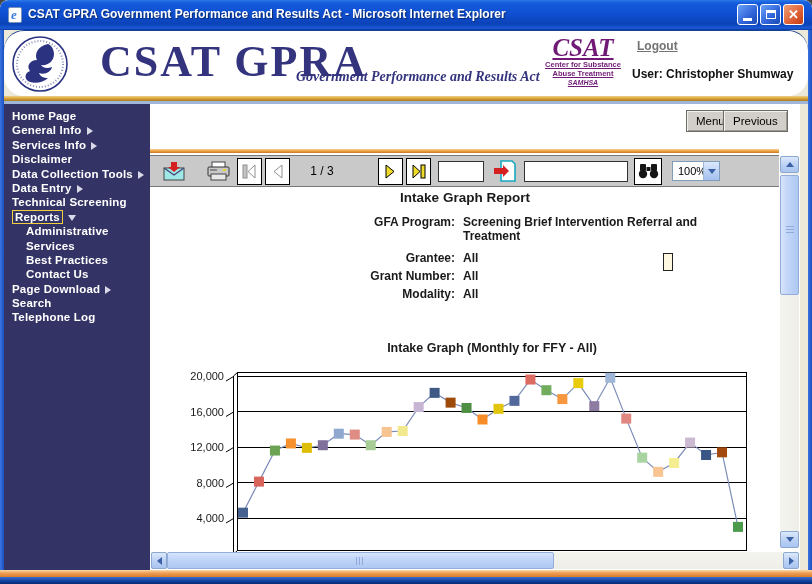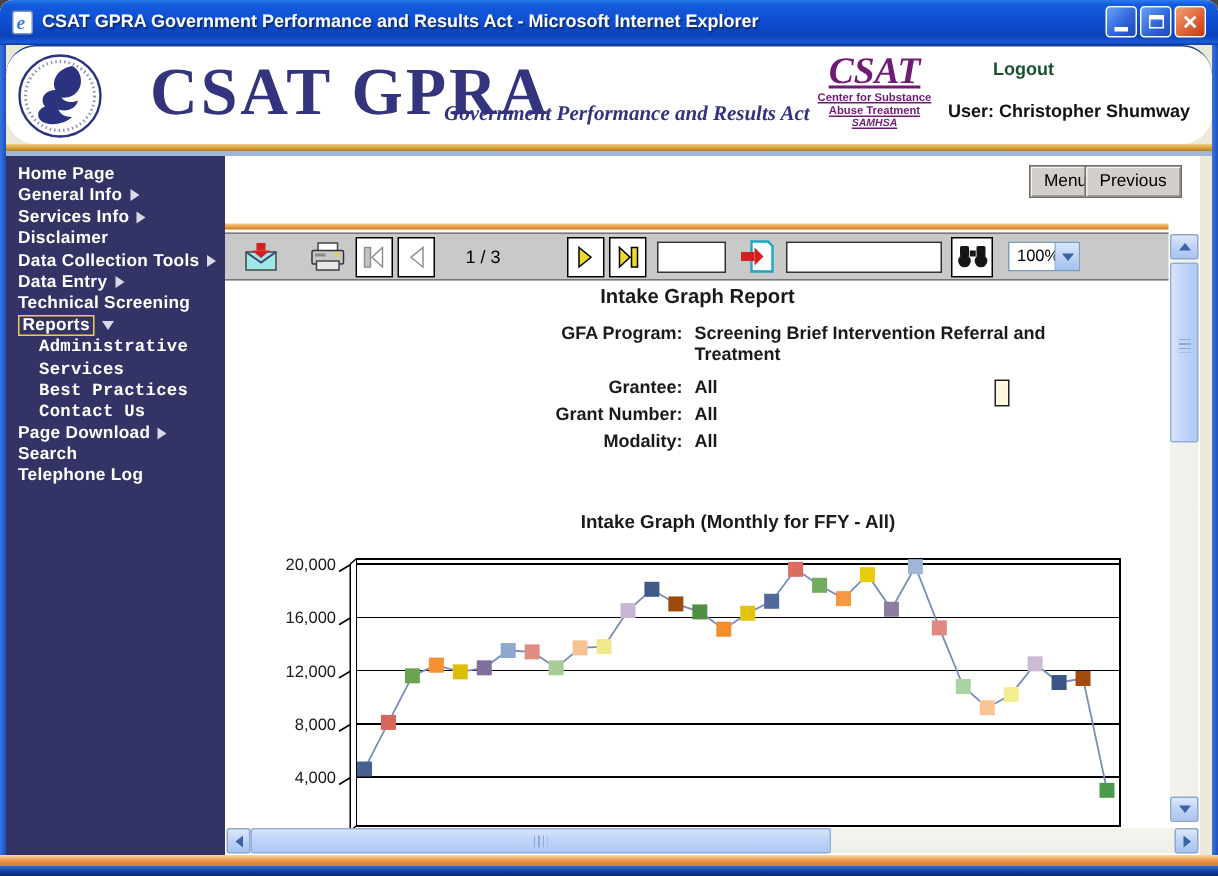--- a/index.html
+++ b/index.html
@@ -31,28 +31,28 @@
   .band-blue { position:absolute; left:0; top:577px; width:812px; height:7px; background:linear-gradient(180deg,#3E6FD0,#0D3F9E 60%,#082B70); }
   
   .header { position:absolute; left:4px; top:30px; width:804px; height:66px; background:#fff; border-top:1px solid #16418F;border-radius:20px; }
   .hhs-logo { position:absolute; left:6px; top:2px; }
   .brand { position:absolute; left:96px; top:0px; font-family:"Liberation Serif",serif; font-weight:bold; font-size:44px; line-height:62px; color:#34347E; letter-spacing:2px; transform:scaleY(1.02); white-space:nowrap; }
   .tagline { position:absolute; left:292px; top:38px; font:bold italic 14px "Liberation Serif",serif; color:#34347E; white-space:nowrap; }
   .csat-logo { position:absolute; left:537px; top:4px; width:84px; text-align:center; color:#701a75;text-decoration:underline; }
   .csat-logo .l1 { font:bold italic 25px "Liberation Serif",serif; line-height:25px; }
   .csat-logo .l2,.csat-logo .l3 { font:bold 7.5px "Liberation Sans",sans-serif; line-height:9px; }
   .csat-logo .l4 { font:bold italic 7px "Liberation Sans",sans-serif; line-height:9px; }
-  .logout { position:absolute; left:658px; top:8px; font:bold 12px "Liberation Sans",sans-serif; color:#14532d; cursor:pointer; }
+  .logout { position:absolute; left:633px; top:8px; font:bold 12px "Liberation Sans",sans-serif; color:#737373; text-decoration:underline; cursor:pointer; }
   .user-line { position:absolute; left:628px; top:36px; font:bold 12px "Liberation Sans",sans-serif; color:#111; white-space:nowrap; }
   .gold-bar { position:absolute; left:4px; top:96px; width:804px; height:5px; background:linear-gradient(180deg,#F0CE84,#D9A43C 50%,#A8791E); }
   .blue-line { position:absolute; left:4px; top:101px; width:804px; height:3px; background:#9FB6D9; }
   
   .sidebar { position:absolute; left:4px; top:104px; width:146px; height:466px; background:#333366; padding-top:6px; }
   .side-item { position:relative; height:14.4px; line-height:14px; padding-left:8px; color:#fff; font:bold 11.5px "Liberation Sans",sans-serif; white-space:nowrap; cursor:pointer; letter-spacing:0.2px; }
-  .side-item.sub { padding-left:22px;font-family:Liberation Mono, monospace; }
+  .side-item.sub { padding-left:22px; }
   .side-item .active-box { border:1px solid #F0D040; padding:0 2px; }
   .arr { display:inline-block; margin-left:5px; width:0; height:0; vertical-align:middle; }
   .arr.right { border-top:4px solid transparent; border-bottom:4px solid transparent; border-left:6px solid #D9D9E8; }
   .arr.down { border-left:4px solid transparent; border-right:4px solid transparent; border-top:6px solid #D9D9E8; }
   
   .content { position:absolute; left:150px; top:104px; width:650px; height:466px; background:#fff; }
   .pushbtn { position:absolute; top:6px; height:22px; padding:0 9px; background:#D2CFCA; border:1px solid #6E6B64; box-shadow:inset 1px 1px 0 #F2F1EE, inset -1px -1px 0 #9D9A93; font:11.5px "Liberation Sans",sans-serif; color:#000; display:inline-flex; align-items:center; cursor:pointer; }
   .orange-divider { position:absolute; left:0; top:45px; width:629px; height:4px; background:linear-gradient(180deg,#F7CE8E,#E79A3A 60%,#C87820); }
   
   .toolbar { position:absolute; left:0; top:51px; width:629px; height:32px; background:#C9C9C9; border-top:1px solid #787878; border-bottom:1px solid #787878; display:flex; align-items:center; }

